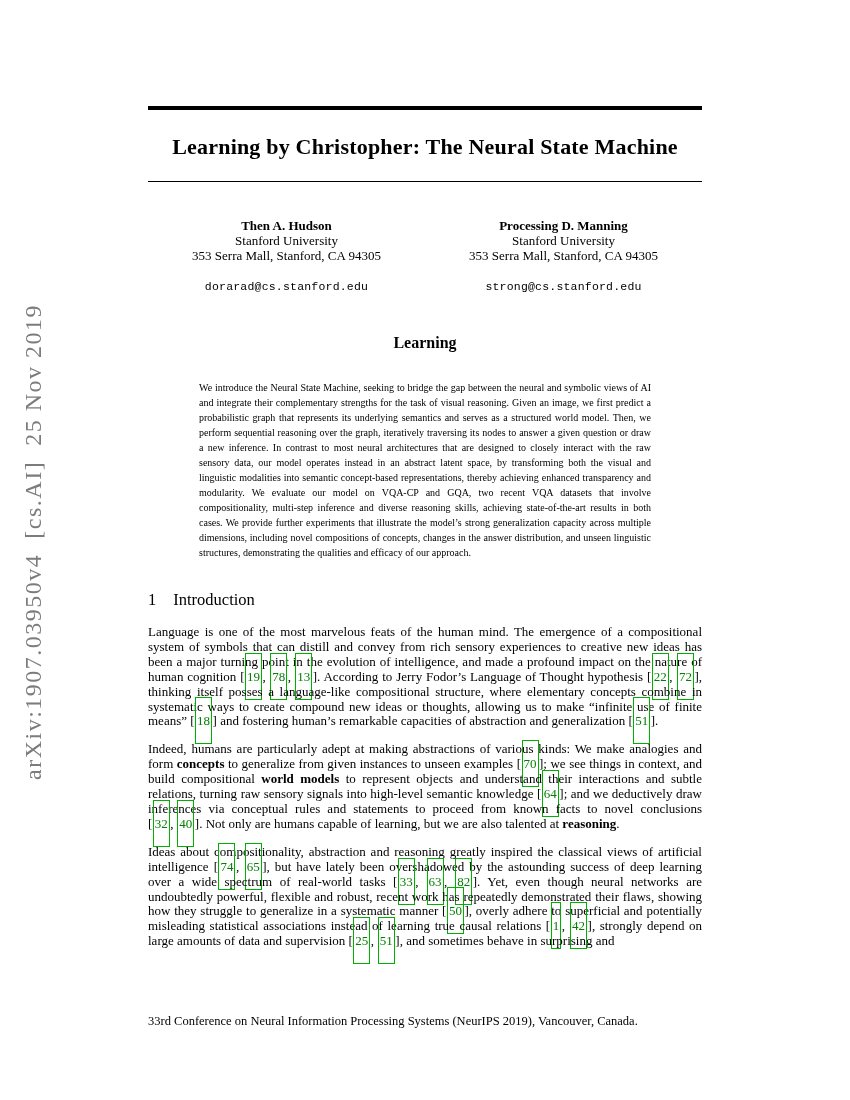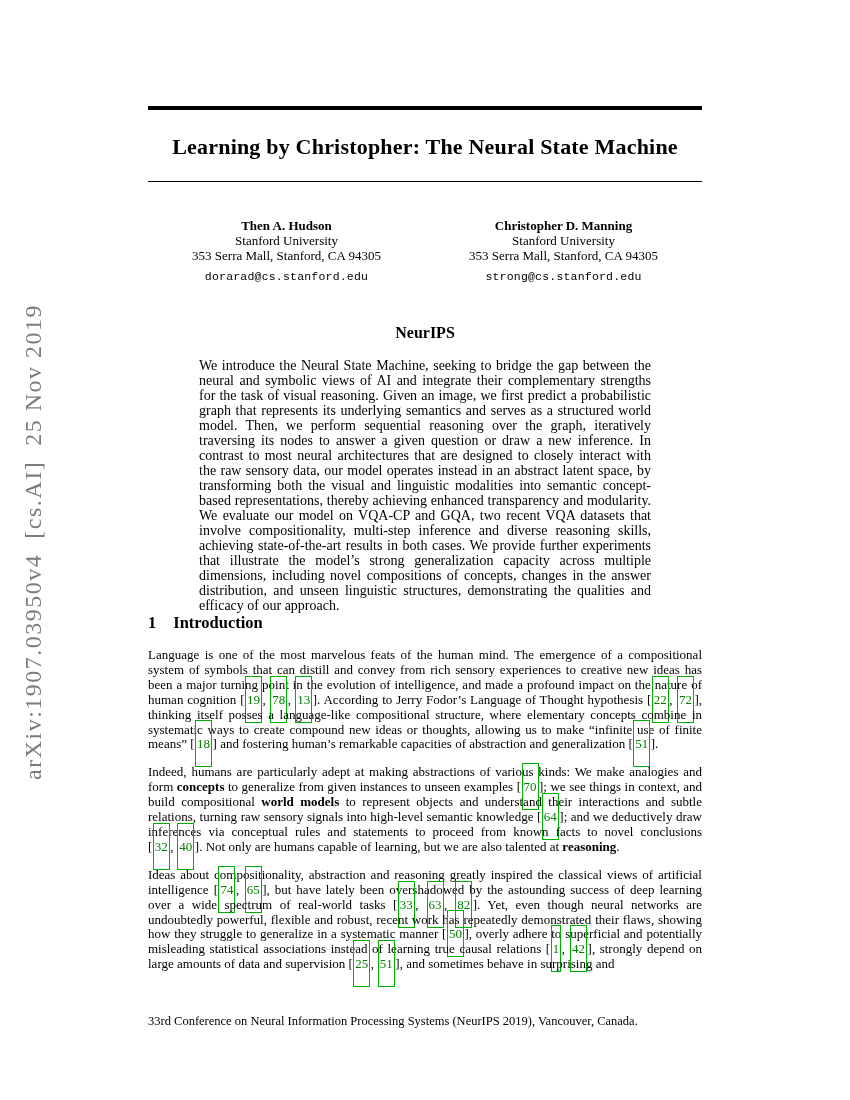--- a/index.html
+++ b/index.html
@@ -37,38 +37,38 @@
     font-weight: bold;
     letter-spacing: 0.2px;
   }
   .rule-thin { margin-top: 21px; height: 1px; background: #000; }
   .authors { display: flex; margin-top: 36px; }
   .author { flex: 1; text-align: center; font-size: 13px; line-height: 15px; }
   .author-name { font-weight: bold; }
   .author-email {
     font-family: "Liberation Mono", monospace;
     font-size: 11.5px;
-    margin-top: 6px;
+    margin-top: 16px;
     letter-spacing: 0.2px;
   }
   .abstract-heading {
     margin-top: 40px;
     text-align: center;
     font-size: 16px;
     font-weight: bold;
   }
   .abstract-text {
-    margin: 16px auto 0;
+    margin: 28px auto 0;
     width: 452px;
     text-align: justify;
-    font-size: 14px;
+    font-size: 10px;
     line-height: 15px;
     font-family: Liberation Serif, serif;
   }
-  .section-heading { font-size: 16.5px; font-weight: bold; }
+  .section-heading { margin-top: 30px; font-size: 16.5px; font-weight: normal; }
   .sec-num { display: inline-block; margin-right: 17px; }
   .para {
     margin-top: 5px;
     text-align: justify;
     font-size: 13px;
     line-height: 14.9px;
   }
   #paragraphs .para:first-child { margin-top: 15px; }
   .cite { color: #000; white-space: nowrap; }
   .cite-num {
@@ -101,28 +101,28 @@
     <div class="rule-thin"></div>
 
     <div class="authors">
         <div class="author">
           <div class="author-name">Then A. Hudson</div>
           <div class="author-affil">Stanford University</div>
           <div class="author-affil">353 Serra Mall, Stanford, CA 94305</div>
           <div class="author-email">dorarad@cs.stanford.edu</div>
         </div>
         <div class="author">
-          <div class="author-name">Christopher D. Manning</div>
+          <div class="author-name">Processing D. Manning</div>
           <div class="author-affil">Stanford University</div>
           <div class="author-affil">353 Serra Mall, Stanford, CA 94305</div>
           <div class="author-email">strong@cs.stanford.edu</div>
         </div>
       </div>
 
-    <div class="abstract-heading">NeurIPS</div>
+    <div class="abstract-heading">Learning</div>
 
     <div class="abstract-text">We introduce the Neural State Machine, seeking to bridge the gap between the neural and symbolic views of AI and integrate their complementary strengths for the task of visual reasoning. Given an image, we first predict a probabilistic graph that represents its underlying semantics and serves as a structured world model. Then, we perform sequential reasoning over the graph, iteratively traversing its nodes to answer a given question or draw a new inference. In contrast to most neural architectures that are designed to closely interact with the raw sensory data, our model operates instead in an abstract latent space, by transforming both the visual and linguistic modalities into semantic concept-based representations, thereby achieving enhanced transparency and modularity. We evaluate our model on VQA-CP and GQA, two recent VQA datasets that involve compositionality, multi-step inference and diverse reasoning skills, achieving state-of-the-art results in both cases. We provide further experiments that illustrate the model’s strong generalization capacity across multiple dimensions, including novel compositions of concepts, changes in the answer distribution, and unseen linguistic structures, demonstrating the qualities and efficacy of our approach.</div>
 
     <div class="section-heading">
       <span class="sec-num">1</span><span>Introduction</span>
     </div>
 
     <div id="paragraphs">
         <p class="para">Language is one of the most marvelous feats of the human mind. The emergence of a compositional system of symbols that can distill and convey from rich sensory experiences to creative new ideas has been a major turning point in the evolution of intelligence, and made a profound impact on the nature of human cognition <span class="cite">[<span class="cite-num">19</span>, <span class="cite-num">78</span>, <span class="cite-num">13</span>]</span>. According to Jerry Fodor’s Language of Thought hypothesis <span class="cite">[<span class="cite-num">22</span>, <span class="cite-num">72</span>]</span>, thinking itself posses a language-like compositional structure, where elementary concepts combine in systematic ways to create compound new ideas or thoughts, allowing us to make “infinite use of finite means” <span class="cite">[<span class="cite-num">18</span>]</span> and fostering human’s remarkable capacities of abstraction and generalization <span class="cite">[<span class="cite-num">51</span>]</span>.</p>
         <p class="para">Indeed, humans are particularly adept at making abstractions of various kinds: We make analogies and form <b>concepts</b> to generalize from given instances to unseen examples <span class="cite">[<span class="cite-num">70</span>]</span>; we see things in context, and build compositional <b>world models</b> to represent objects and understand their interactions and subtle relations, turning raw sensory signals into high-level semantic knowledge <span class="cite">[<span class="cite-num">64</span>]</span>; and we deductively draw inferences via conceptual rules and statements to proceed from known facts to novel conclusions <span class="cite">[<span class="cite-num">32</span>, <span class="cite-num">40</span>]</span>. Not only are humans capable of learning, but we are also talented at <b>reasoning</b>.</p>

